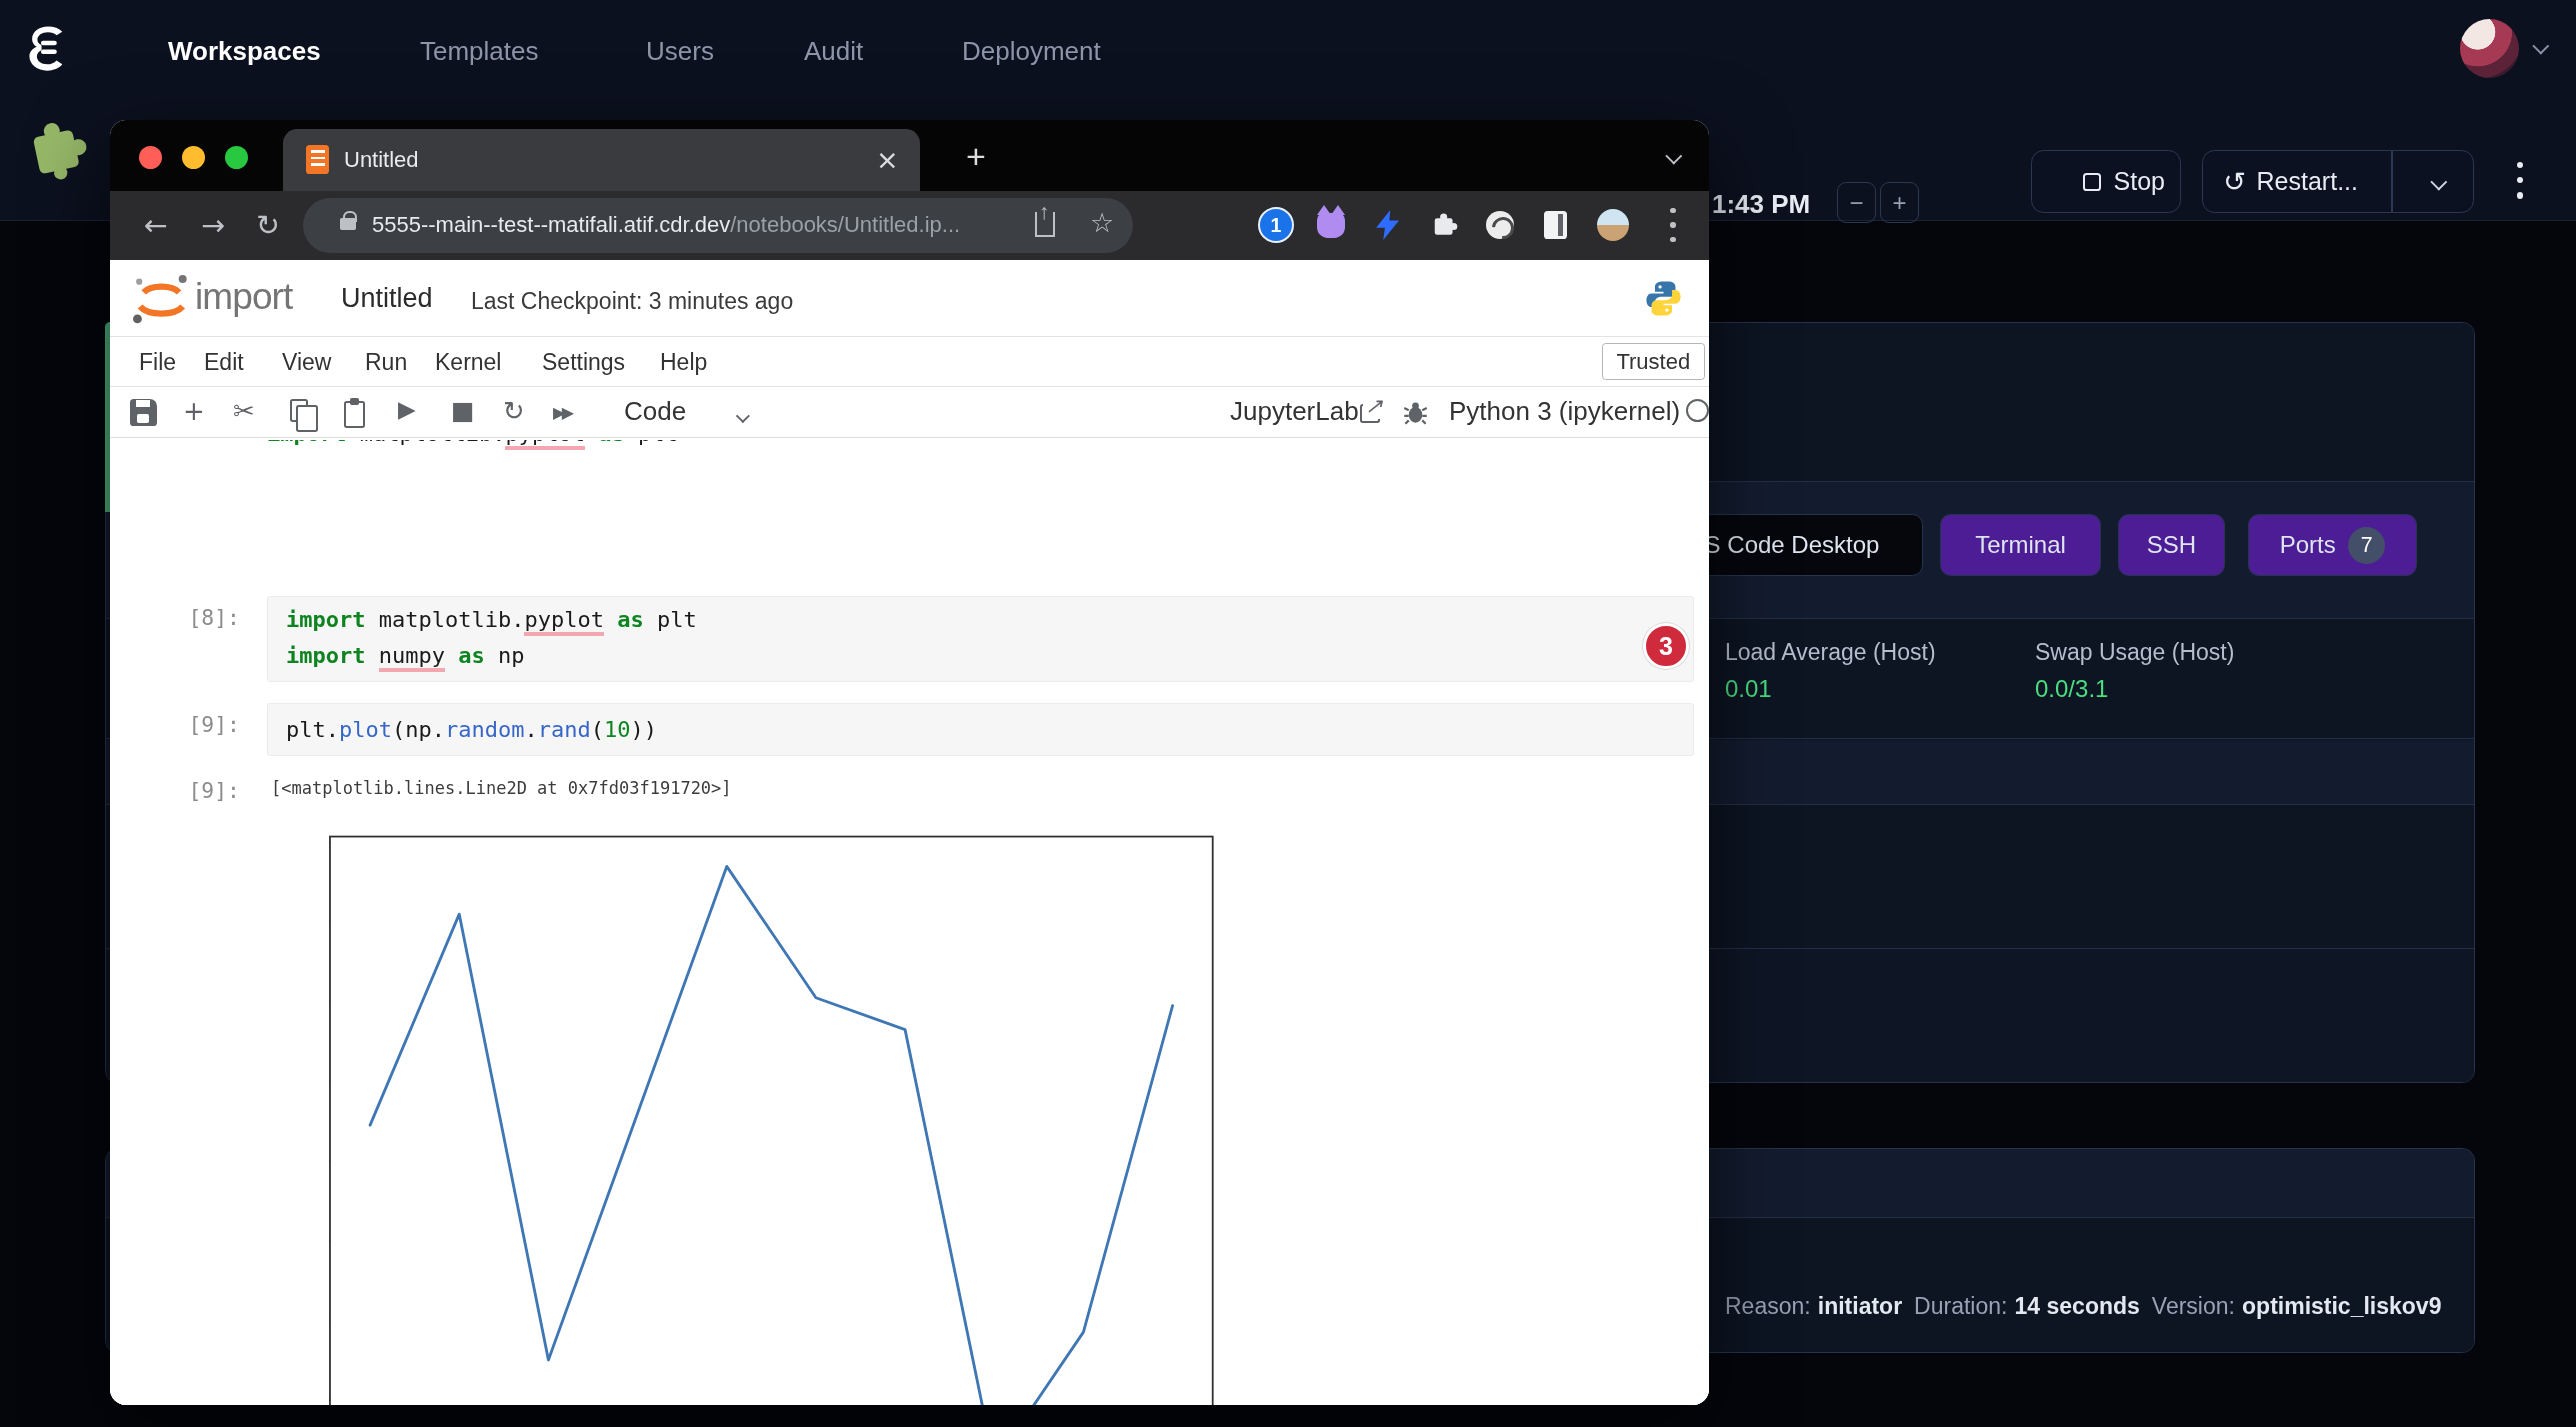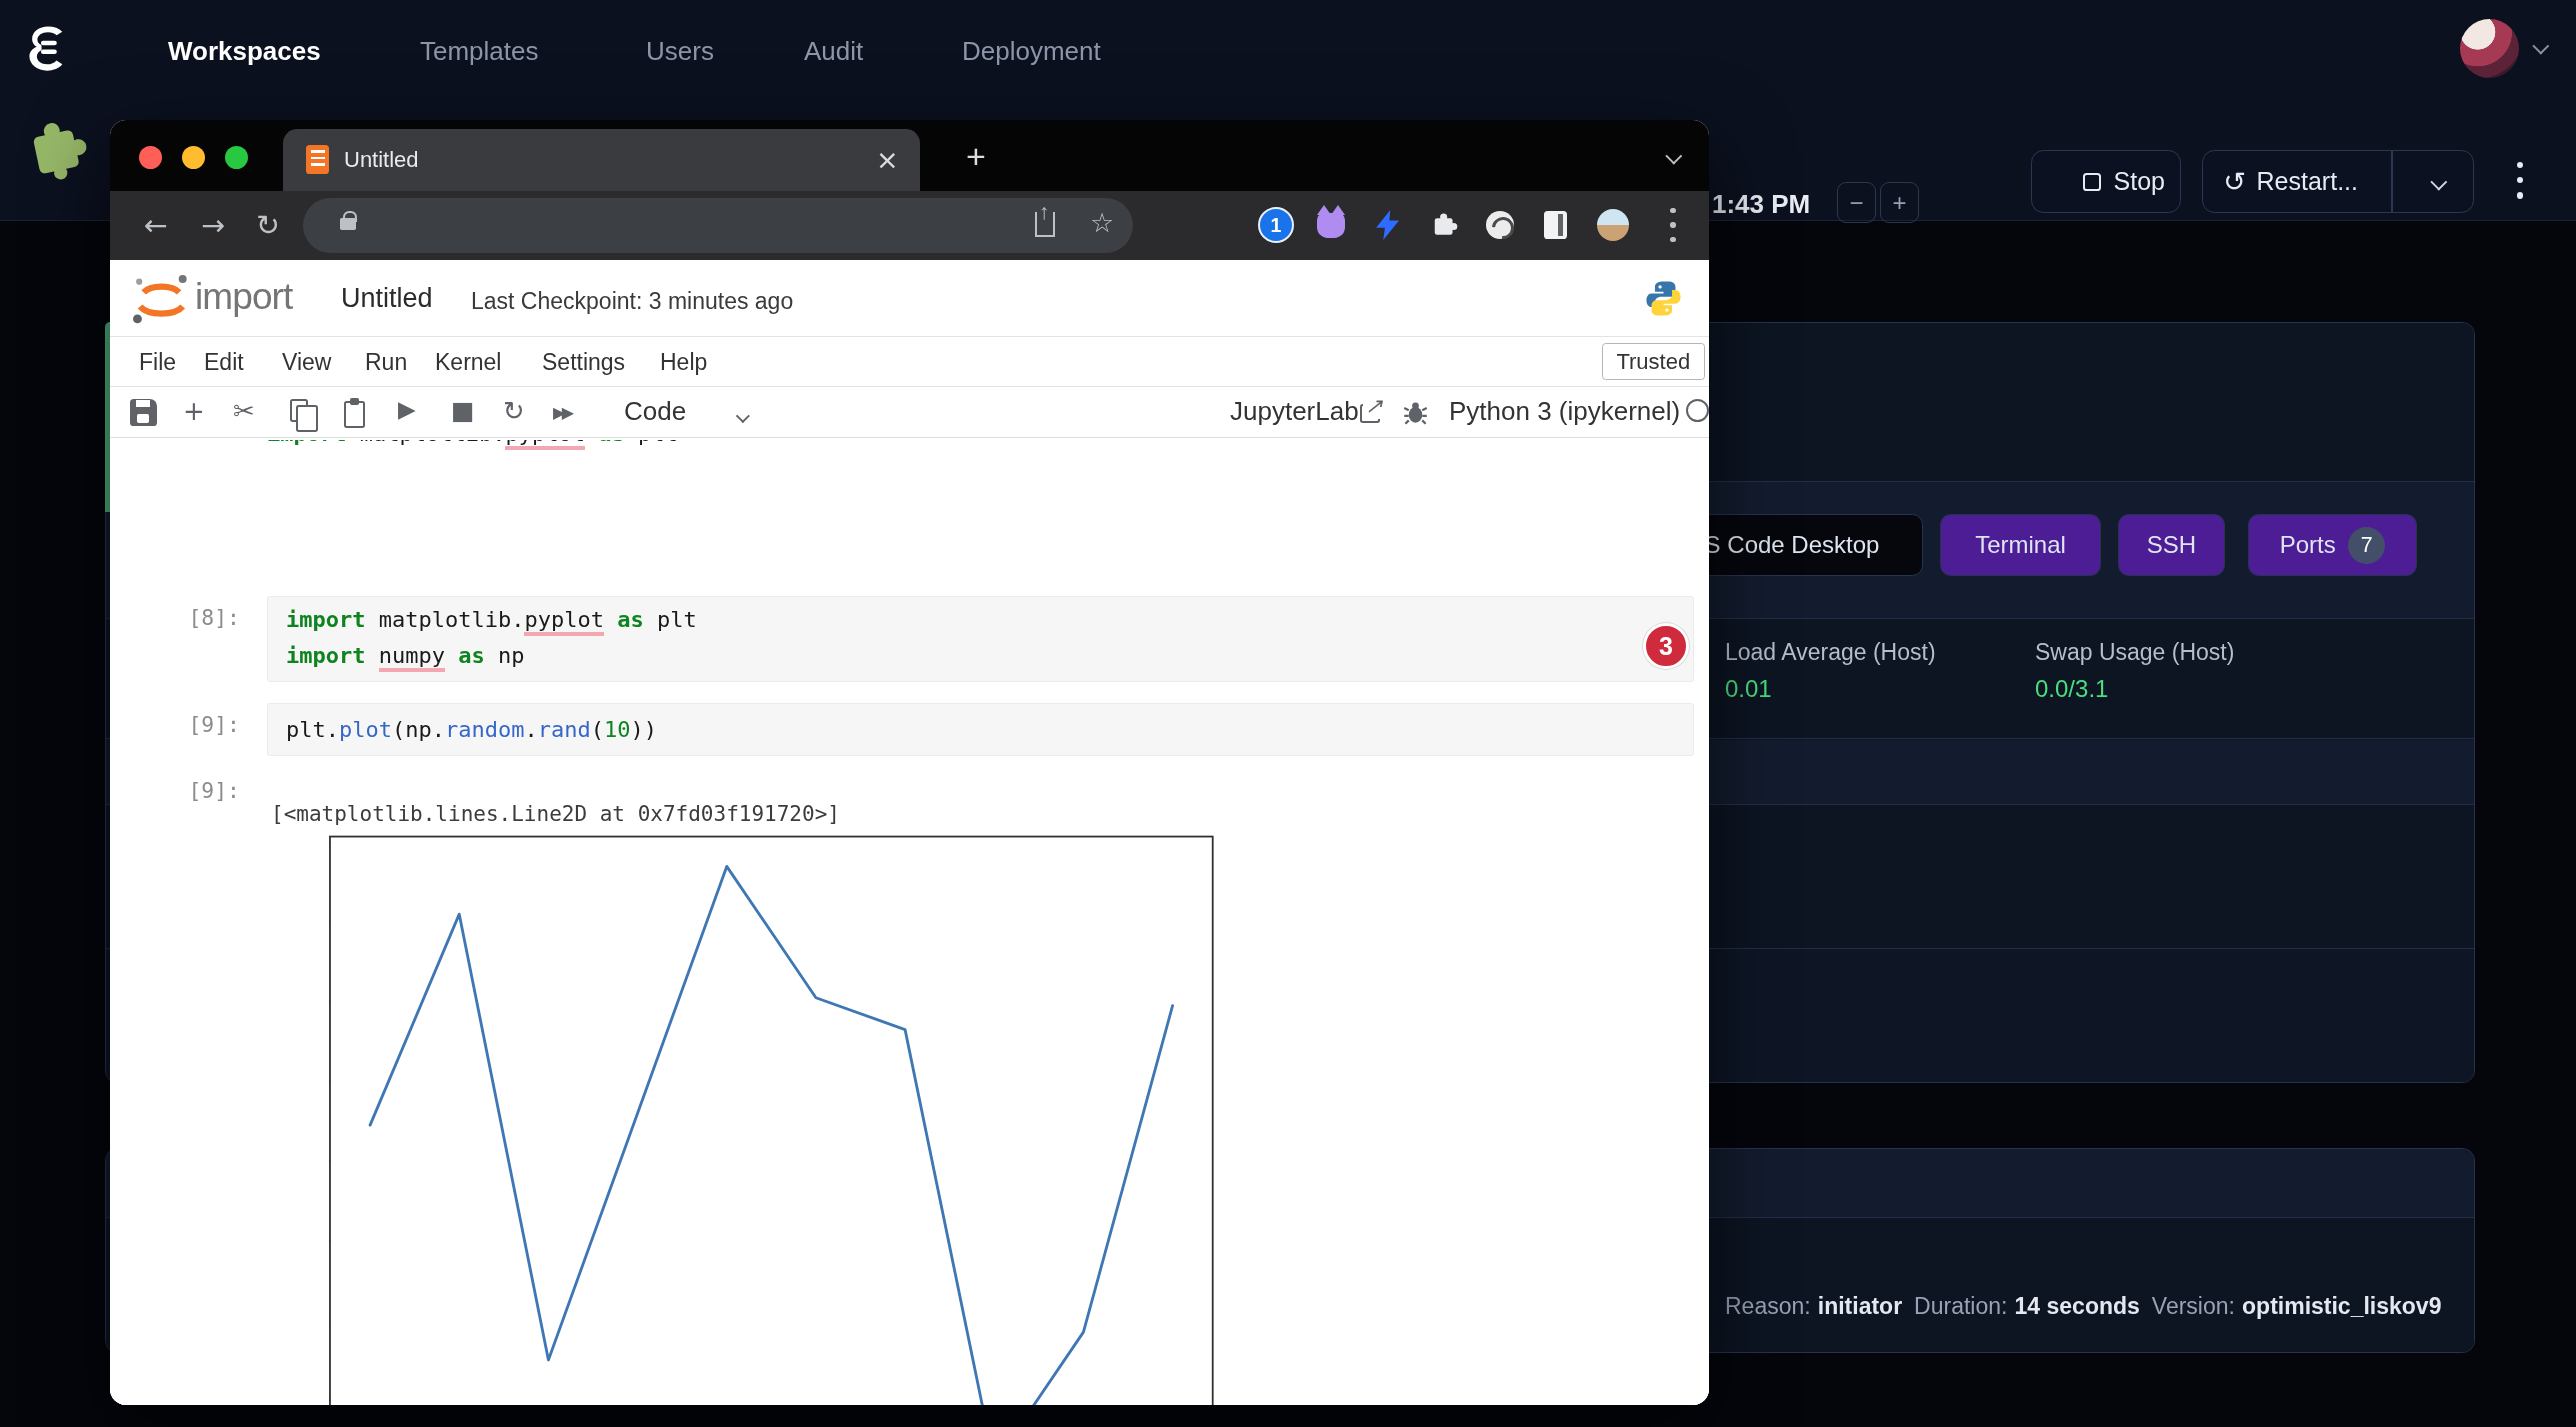--- a/index.html
+++ b/index.html
@@ -116,21 +116,21 @@
   .cell-box { position:absolute; left:157px; width:1427px; background:#f6f6f6; border:0.9px solid #ebebeb; border-radius:2.7px; }
   .code-line { position:absolute; left:18px; font-size:22px; line-height:36px; white-space:pre; }
   .tk-kw { color:#0e8420; font-weight:bold; }
   .tk-id { color:#1a1a1a; }
   .tk-fn { color:#3667c8; }
   .tk-num { color:#0e8420; }
   .tk-sp { color:#1a1a1a; border-bottom:4.5px solid #f3a7b1; }
   #exec-badge { position:absolute; left:1533px; top:363px; width:46px; height:46px; border-radius:50%; background:#cf2b3d;
     border:3.6px solid #fff; box-shadow:0 0 0 0.9px rgba(0,0,0,.12); color:#fff; font-size:25px; font-weight:bold;
     display:flex; align-items:center; justify-content:center; }
-  #output-text { position:absolute; left:161px; top:518px; font-size:21px; color:#3c3c3c;margin-top:24px; }
+  #output-text { position:absolute; left:161px; top:518px; font-size:17px; color:#3c3c3c; }
   #remnant-line { position:absolute; left:157px; top:1.8px; height:11.6px; width:801px; overflow:hidden; }
   #remnant-line span.inner { display:block; margin-top:-24px; font-size:22px; line-height:36px; }
 
   
   .glyph { font-family:"DejaVu Sans", sans-serif; }
 </style>
 </head>
 <body>
 
 <div class="abs" id="coder-band">
@@ -242,20 +242,21 @@
     <span class="abs" id="tabsearch-chevron"><span class="chev"></span></span>
   </div>
 
   <div id="urlrow">
     <span class="nav-ico glyph" style="left:34px">←</span>
     <span class="nav-ico glyph" style="left:91px">→</span>
     <span class="nav-ico glyph" style="left:146px">↻</span>
 
     <div id="url-pill">
       <span id="lock-icon"></span>
+      <span id="url-text"><span class="host">5555--main--test--matifali.atif.cdr.dev</span><span class="path">/notebooks/Untitled.ip...</span></span>
       <span id="share-icon"></span>
       <span id="star-icon" class="glyph">☆</span>
     </div>
 
     <span class="ext" id="ext-1password" style="left:1148px">1</span>
     <span class="ext" id="ext-cat" style="left:1203px">
         <span class="cat-head"></span>
       </span>
     <span class="ext" style="left:1260px">
       <svg width="25" height="30" viewBox="0 0 14 17">

